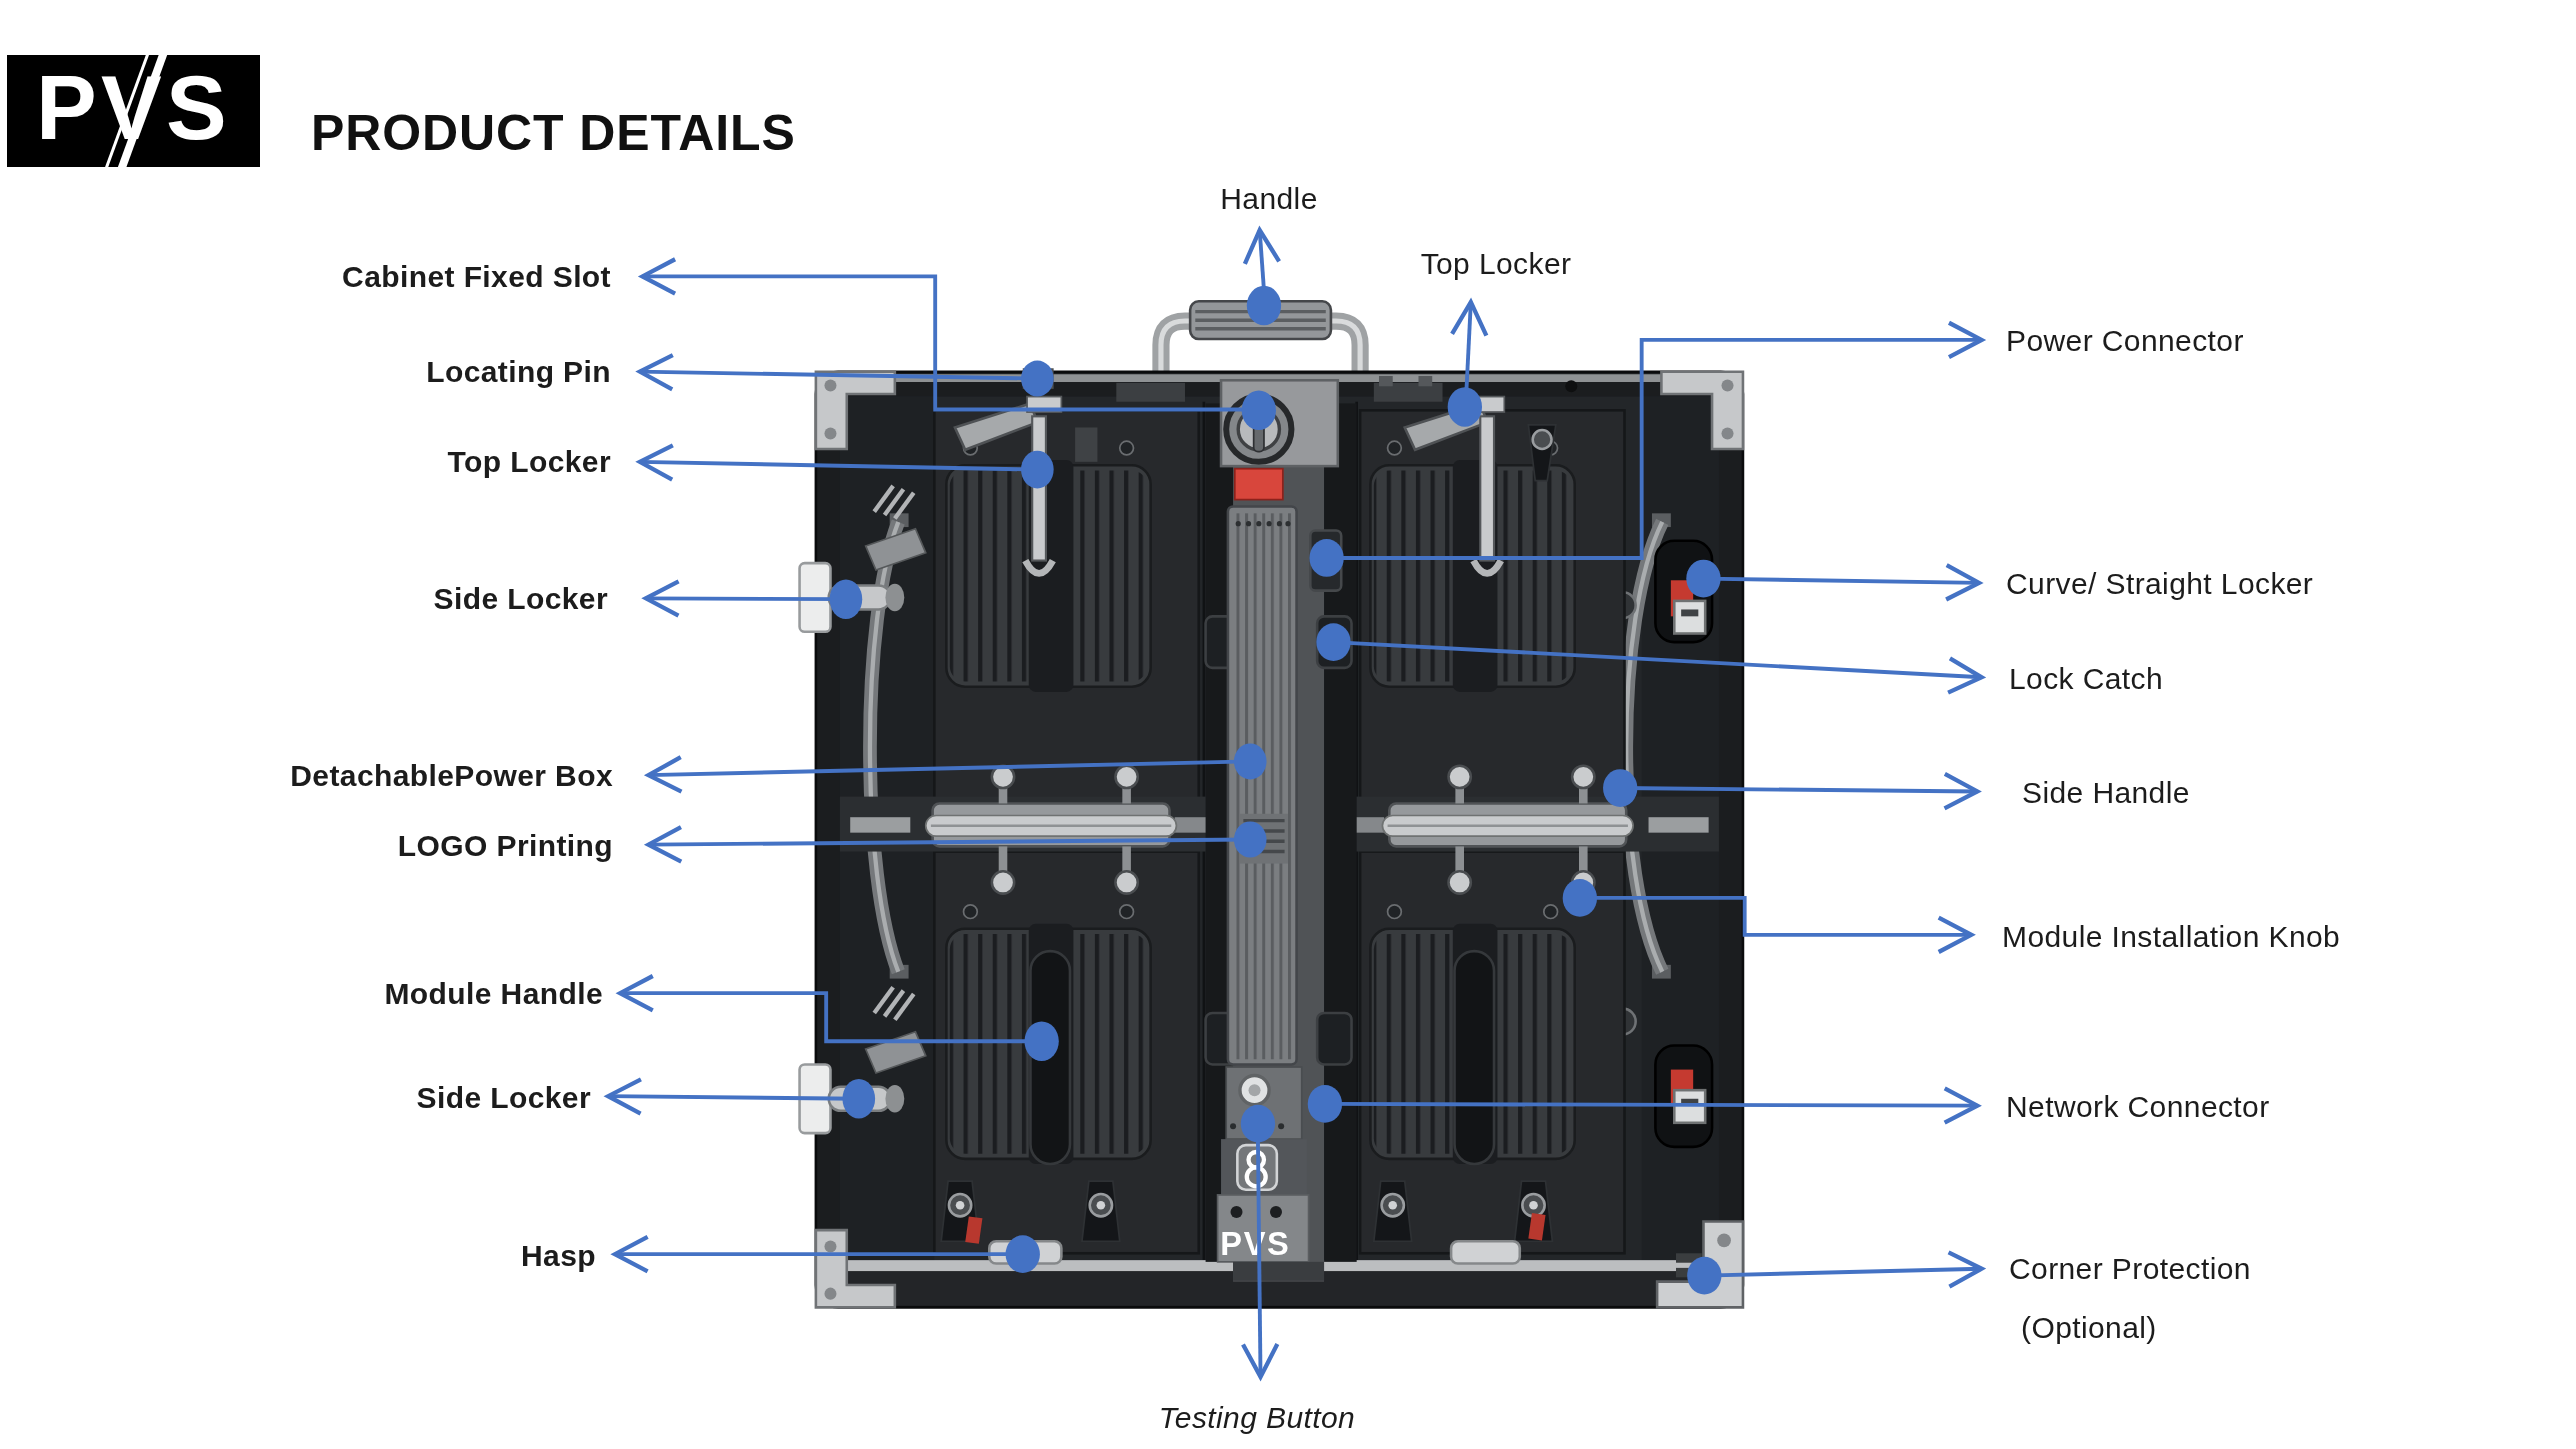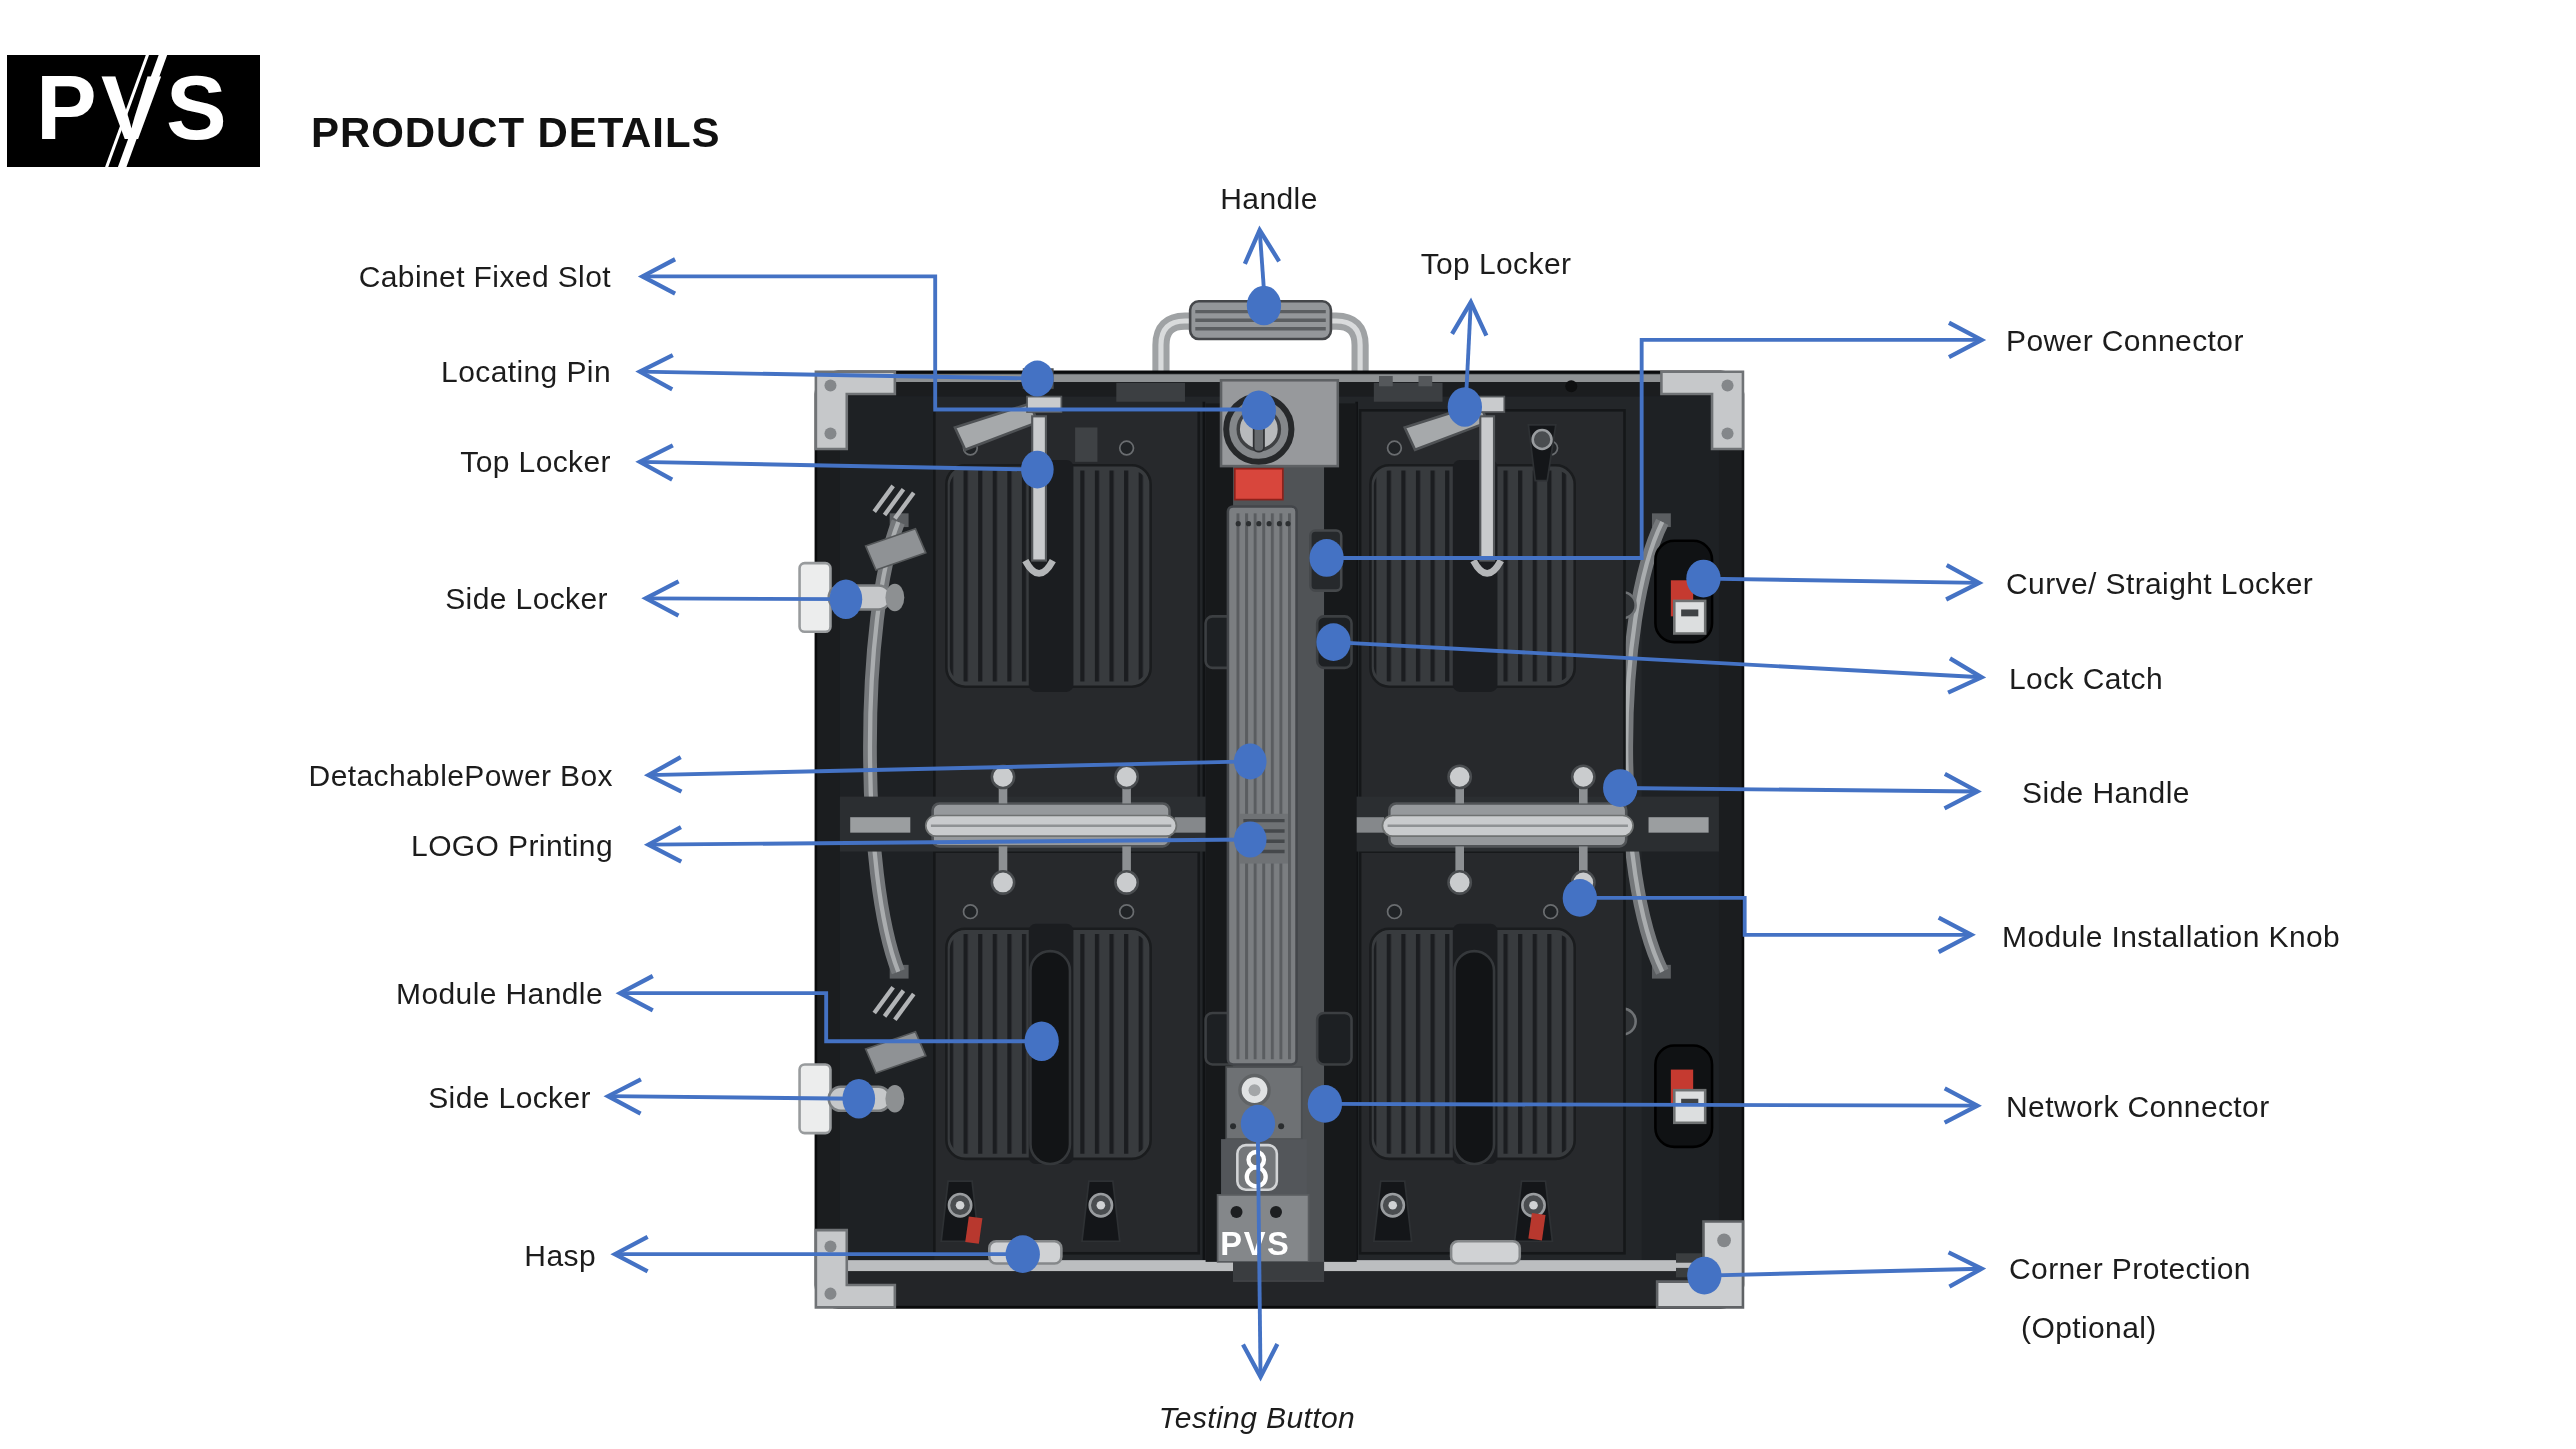--- a/index.html
+++ b/index.html
@@ -1,31 +1,31 @@
 <!DOCTYPE html>
 <html style="font-size:13.7px"><head>
 <meta charset="utf-8">
 <style>
   html,body{margin:0;padding:0;width:2576px;height:1449px;background:#ffffff;overflow:hidden;
             font-family:"Liberation Sans",sans-serif;}
   .stage{position:relative;width:2576px;height:1449px;background:#fff;}
   svg.art{position:absolute;left:0;top:0;width:2576px;height:1449px;}
   .label{position:absolute;font-size:30px;color:#1c1c1c;white-space:nowrap;
          transform:translateY(-50%);line-height:1.1;letter-spacing:0.4px;}
-  .label.r{text-align:right;}
+  .label.r{text-align:right;font-weight:bold;}
   .label.c{transform:translate(-50%,-50%);text-align:center;}
   .logo-box{position:absolute;left:6.9px;top:55px;width:253px;height:112px;background:#000;
             display:flex;align-items:center;justify-content:center;overflow:hidden;}
   .logo-text{color:#fff;font-size:91px;font-weight:800;letter-spacing:4.3px;transform:translateY(-3.4px);}
   .logo-slash{position:absolute;left:131px;top:-6.9px;width:7.7px;height:129px;background:#fff;
               transform:rotate(20deg);box-shadow:-12px 0 0 rgba(0,0,0,0);}
   .logo-slash2{position:absolute;left:118px;top:-6.9px;width:3.4px;height:129px;background:#fff;
               transform:rotate(20deg);}
   .page-title{position:absolute;left:311px;top:133px;transform:translateY(-50%);
-              font-size:42px;font-weight:700;color:#111;letter-spacing:0.9px;}
+              font-size:50px;font-weight:700;color:#111;letter-spacing:0.9px;}
 </style>
 </head>
 <body>
 
 <div class="stage">
 
   <svg class="art" viewBox="0 0 3000 1688">
     <defs>
       <marker id="arrow" markerUnits="userSpaceOnUse" markerWidth="58" markerHeight="58" viewBox="0 0 58 58" refX="48" refY="29" orient="auto">
         <path d="M10,9 L48,29 L10,49" fill="none" stroke="#4472C4" stroke-width="5"></path>

